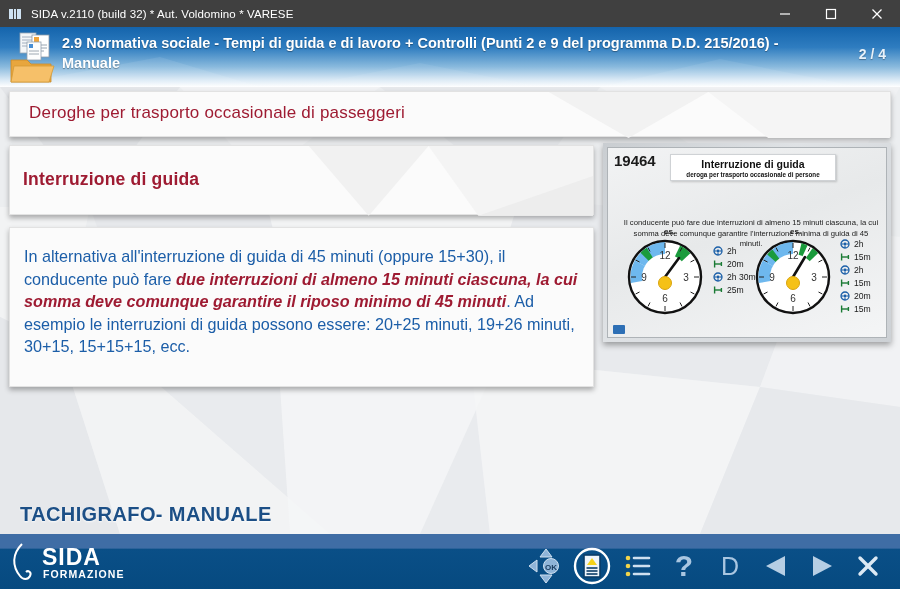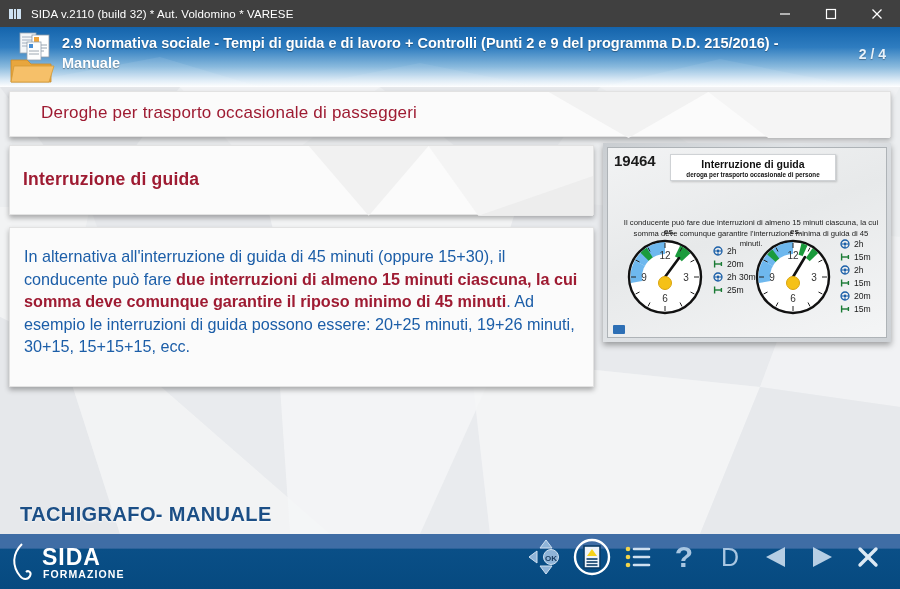--- a/index.html
+++ b/index.html
@@ -68,35 +68,35 @@
     border: 1px solid #e2e2e2;
     box-shadow: 0 3px 5px rgba(0,0,0,.30);
   }
   .card-shine {
     position: absolute; inset: 0; pointer-events: none; overflow: hidden;
   }
 
   #banner1 { left: 9px; top: 4px; width: 882px; height: 46px; }
   #banner1 .txt {
     position: absolute; left: 19px; top: 11px;
-    color: #9e1b32; font-size: 17px; letter-spacing: .2px; margin-left: 12px;
+    color: #9e1b32; font-size: 17px; letter-spacing: .2px;
   }
 
   #banner2 { left: 9px; top: 58px; width: 585px; height: 70px; }
   #banner2 .txt {
     position: absolute; left: 13px; top: 23px;
     color: #9e1b32; font-size: 17.5px; font-weight: bold; letter-spacing: .2px;
   }
 
   #bodycard { left: 9px; top: 140px; width: 585px; height: 160px; }
   #bodycard .txt {
     position: absolute; left: 14px; top: 17px; width: 558px;
     font-size: 16.2px; line-height: 22.5px; color: #1c5ea8;
   }
-  #bodycard .txt b { color: #9e1b32; font-weight: bold; }
+  #bodycard .txt b { color: #9e1b32; font-weight: bold; font-style: italic; }
 
   
   #illus {
     position: absolute; left: 603px; top: 56px; width: 288px; height: 199px;
     background: linear-gradient(135deg,#c9cdd1 0%, #dfe2e5 40%, #cdd1d5 100%);
     padding: 4px; box-shadow: 0 3px 6px rgba(0,0,0,.35);
   }
   #illus .inner {
     position: relative; width: 100%; height: 100%;
     background: linear-gradient(160deg,#f2f3f4 0%, #e7e9ea 45%, #f4f5f6 100%);
@@ -141,21 +141,21 @@
   
   .footer {
     position: absolute; top: 534px; left: 0; width: 900px; height: 55px;
     background: linear-gradient(to bottom,#3f6da5 0%, #3f6da5 26%, #0a4f87 27%, #064a80 100%);
   }
   .logo {
     position: absolute; left: 6px; top: 4px; width: 140px; height: 46px;
   }
   .toolbar {
     position: absolute; right: 10px; top: 0; height: 55px;
-    display: flex; align-items: flex-start; gap: 2px;
+    display: flex; align-items: flex-end; gap: 2px;
   }
   .tbtn {
     width: 44px; height: 46px; display: flex; align-items: center;
     justify-content: center; cursor: default;
   }
   .tbtn svg { display: block; }
 </style>
 </head>
 <body>
 

